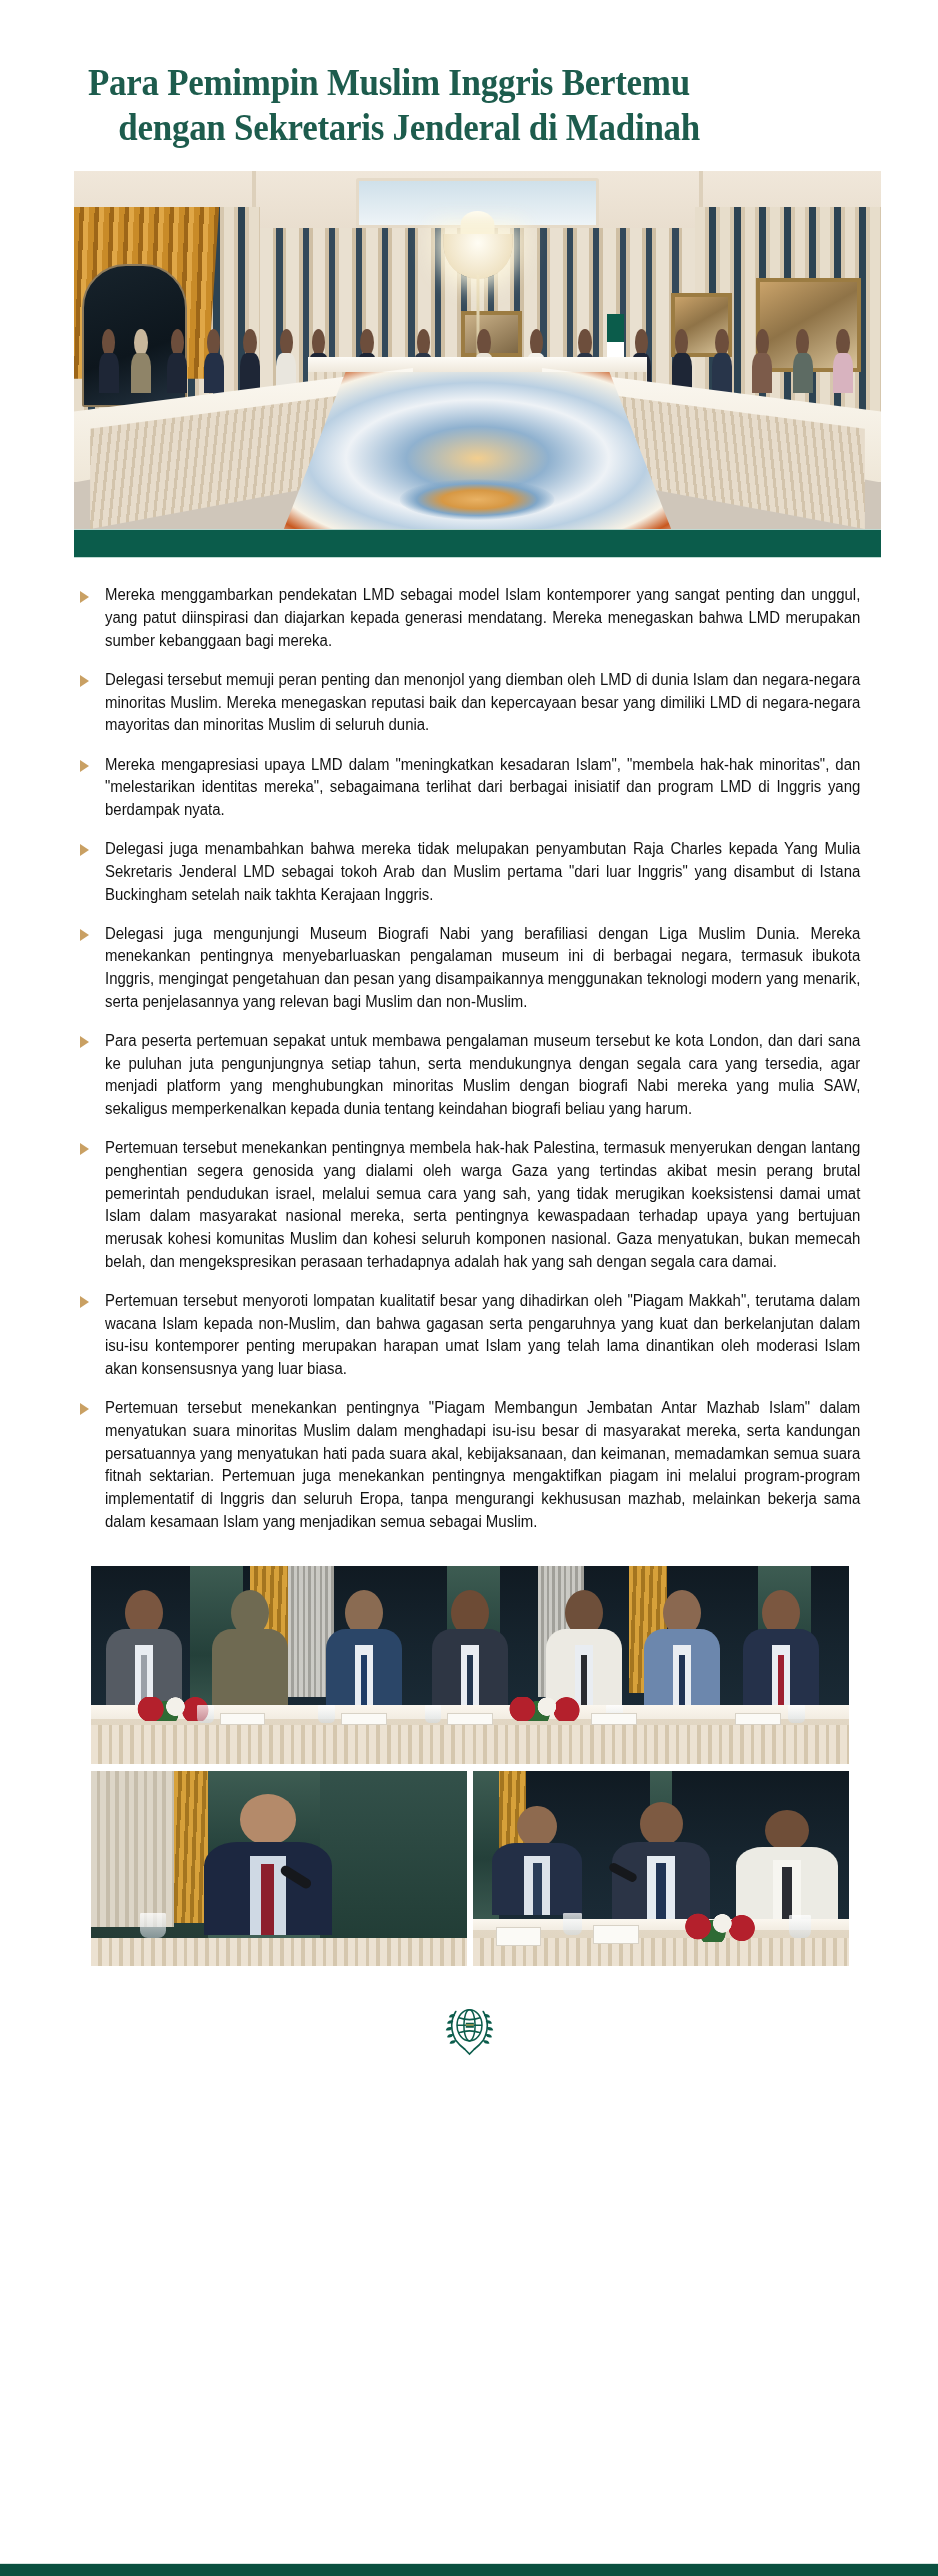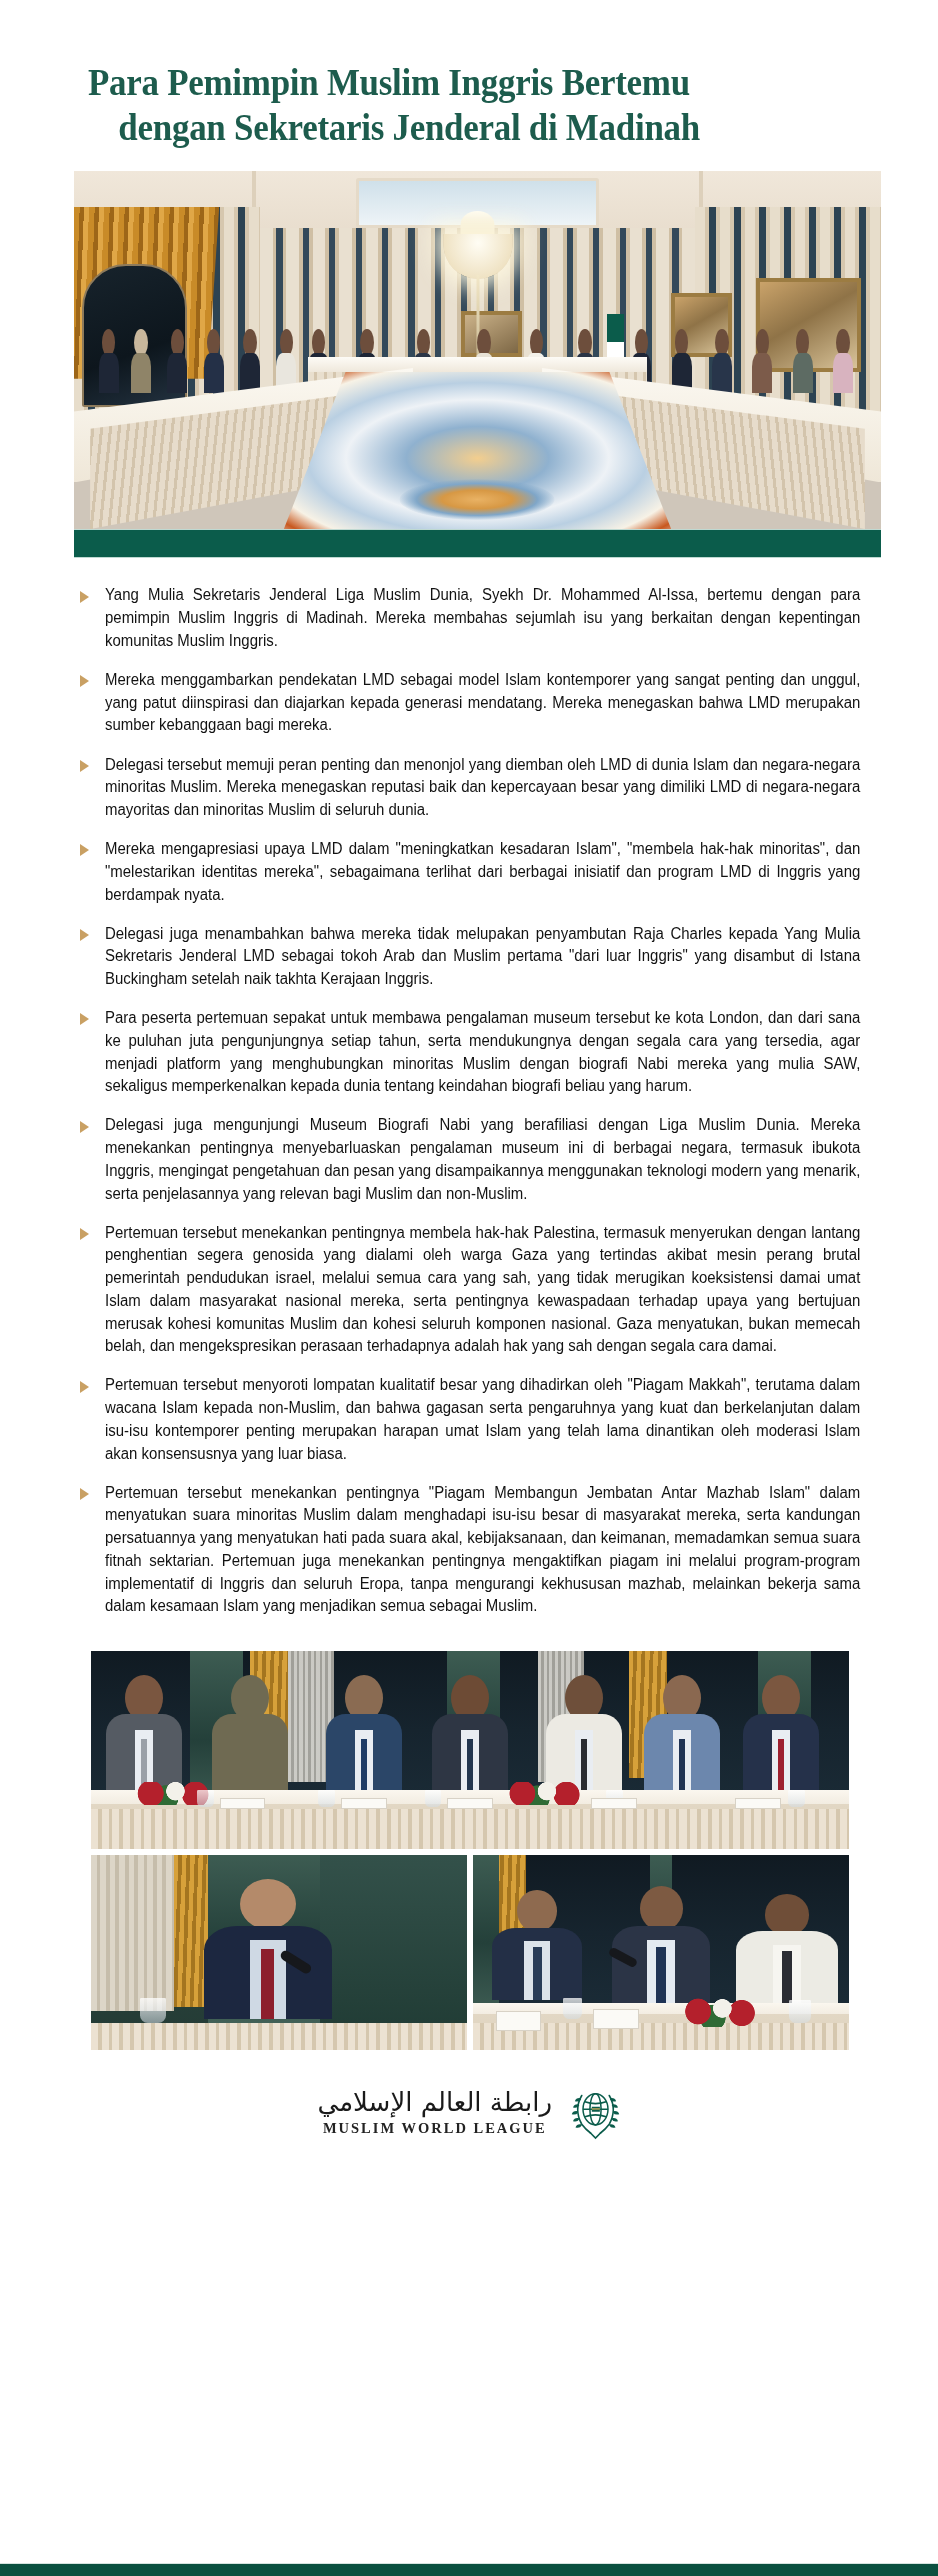--- a/index.html
+++ b/index.html
@@ -456,24 +456,20 @@
       <div class="carpet">
         <div class="carpet-motif"></div>
       </div>
     </div>
   </div>
   <div class="hero-bar"></div>
 </div>
 
 <div class="content">
 
-  <div class="para">
-    <span class="bullet"></span>
-    <p>Yang Mulia Sekretaris Jenderal Liga Muslim Dunia, Syekh Dr. Mohammed Al-Issa, bertemu dengan para pemimpin Muslim Inggris di Madinah. Mereka membahas sejumlah isu yang berkaitan dengan kepentingan komunitas Muslim Inggris.</p>
-  </div>
 
   <div class="para">
     <span class="bullet"></span>
     <p>Mereka menggambarkan pendekatan LMD sebagai model Islam kontemporer yang sangat penting dan unggul, yang patut diinspirasi dan diajarkan kepada generasi mendatang. Mereka menegaskan bahwa LMD merupakan sumber kebanggaan bagi mereka.</p>
   </div>
 
   <div class="para">
     <span class="bullet"></span>
     <p>Delegasi tersebut memuji peran penting dan menonjol yang diemban oleh LMD di dunia Islam dan negara-negara minoritas Muslim. Mereka menegaskan reputasi baik dan kepercayaan besar yang dimiliki LMD di negara-negara mayoritas dan minoritas Muslim di seluruh dunia.</p>
   </div>
@@ -483,26 +479,26 @@
     <p>Mereka mengapresiasi upaya LMD dalam "meningkatkan kesadaran Islam", "membela hak-hak minoritas", dan "melestarikan identitas mereka", sebagaimana terlihat dari berbagai inisiatif dan program LMD di Inggris yang berdampak nyata.</p>
   </div>
 
   <div class="para">
     <span class="bullet"></span>
     <p>Delegasi juga menambahkan bahwa mereka tidak melupakan penyambutan Raja Charles kepada Yang Mulia Sekretaris Jenderal LMD sebagai tokoh Arab dan Muslim pertama "dari luar Inggris" yang disambut di Istana Buckingham setelah naik takhta Kerajaan Inggris.</p>
   </div>
 
   <div class="para">
     <span class="bullet"></span>
+    <p>Delegasi juga mengunjungi Museum Biografi Nabi yang berafiliasi dengan Liga Muslim Dunia. Mereka menekankan pentingnya menyebarluaskan pengalaman museum ini di berbagai negara, termasuk ibukota Inggris, mengingat pengetahuan dan pesan yang disampaikannya menggunakan teknologi modern yang menarik, serta penjelasannya yang relevan bagi Muslim dan non-Muslim.</p>
+  </div>
+
+  <div class="para">
+    <span class="bullet"></span>
     <p>Para peserta pertemuan sepakat untuk membawa pengalaman museum tersebut ke kota London, dan dari sana ke puluhan juta pengunjungnya setiap tahun, serta mendukungnya dengan segala cara yang tersedia, agar menjadi platform yang menghubungkan minoritas Muslim dengan biografi Nabi mereka yang mulia SAW, sekaligus memperkenalkan kepada dunia tentang keindahan biografi beliau yang harum.</p>
-  </div>
-
-  <div class="para">
-    <span class="bullet"></span>
-    <p>Delegasi juga mengunjungi Museum Biografi Nabi yang berafiliasi dengan Liga Muslim Dunia. Mereka menekankan pentingnya menyebarluaskan pengalaman museum ini di berbagai negara, termasuk ibukota Inggris, mengingat pengetahuan dan pesan yang disampaikannya menggunakan teknologi modern yang menarik, serta penjelasannya yang relevan bagi Muslim dan non-Muslim.</p>
   </div>
 
   <div class="para">
     <span class="bullet"></span>
     <p>Pertemuan tersebut menekankan pentingnya membela hak-hak Palestina, termasuk menyerukan dengan lantang penghentian segera genosida yang dialami oleh warga Gaza yang tertindas akibat mesin perang brutal pemerintah pendudukan israel, melalui semua cara yang sah, yang tidak merugikan koeksistensi damai umat Islam dalam masyarakat nasional mereka, serta pentingnya kewaspadaan terhadap upaya yang bertujuan merusak kohesi komunitas Muslim dan kohesi seluruh komponen nasional. Gaza menyatukan, bukan memecah belah, dan mengekspresikan perasaan terhadapnya adalah hak yang sah dengan segala cara damai.</p>
   </div>
 
   <div class="para">
     <span class="bullet"></span>
     <p>Pertemuan tersebut menyoroti lompatan kualitatif besar yang dihadirkan oleh "Piagam Makkah", terutama dalam wacana Islam kepada non-Muslim, dan bahwa gagasan serta pengaruhnya yang kuat dan berkelanjutan dalam isu-isu kontemporer penting merupakan harapan umat Islam yang telah lama dinantikan oleh moderasi Islam akan konsensusnya yang luar biasa.</p>
@@ -631,24 +627,20 @@
       <div class="namecard" style="left:6%; bottom:10%; width:12%; height:10%;"></div>
       <div class="namecard" style="left:32%; bottom:11%; width:12%; height:10%;"></div>
       <div class="glassware" style="left:24%; bottom:16%; width:5%; height:11%;"></div>
       <div class="glassware" style="left:84%; bottom:14%; width:6%; height:12%;"></div>
     </div>
 
   </div>
 </div>
 
 <div class="footer-logo">
-  <div class="logo-text-col">
-    <div class="logo-arabic">رابطة العالم الإسلامي</div>
-    <div class="logo-latin">MUSLIM WORLD LEAGUE</div>
-  </div>
   <svg class="logo-emblem" viewBox="0 0 84 96">
     <g fill="none" stroke="#0b5c4b" stroke-width="2.4">
       <ellipse cx="42" cy="42" rx="20" ry="25"></ellipse>
       <ellipse cx="42" cy="42" rx="9" ry="25"></ellipse>
       <line x1="22" y1="42" x2="62" y2="42"></line>
       <path d="M25 30 Q42 36 59 30"></path>
       <path d="M25 54 Q42 48 59 54"></path>
     </g>
     <rect x="36" y="38" width="13" height="8" fill="#0b5c4b"></rect>
     <rect x="36" y="40.5" width="13" height="2" fill="#d4b25a"></rect>

